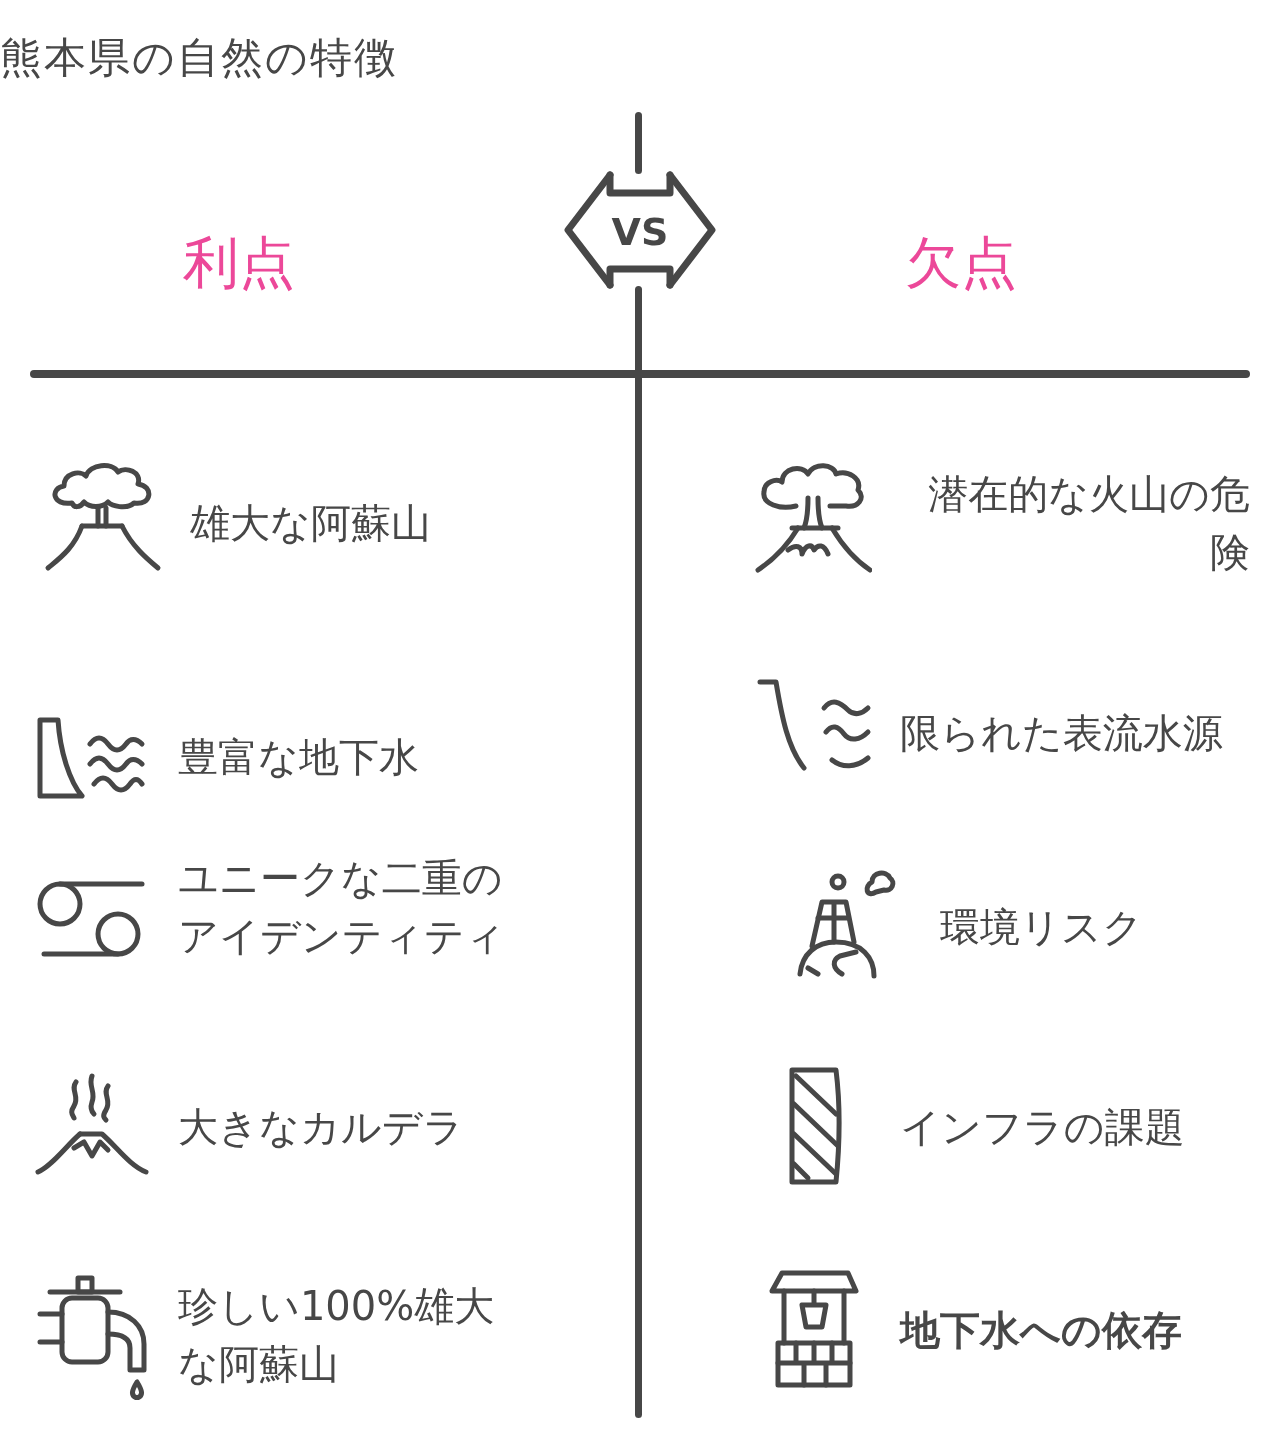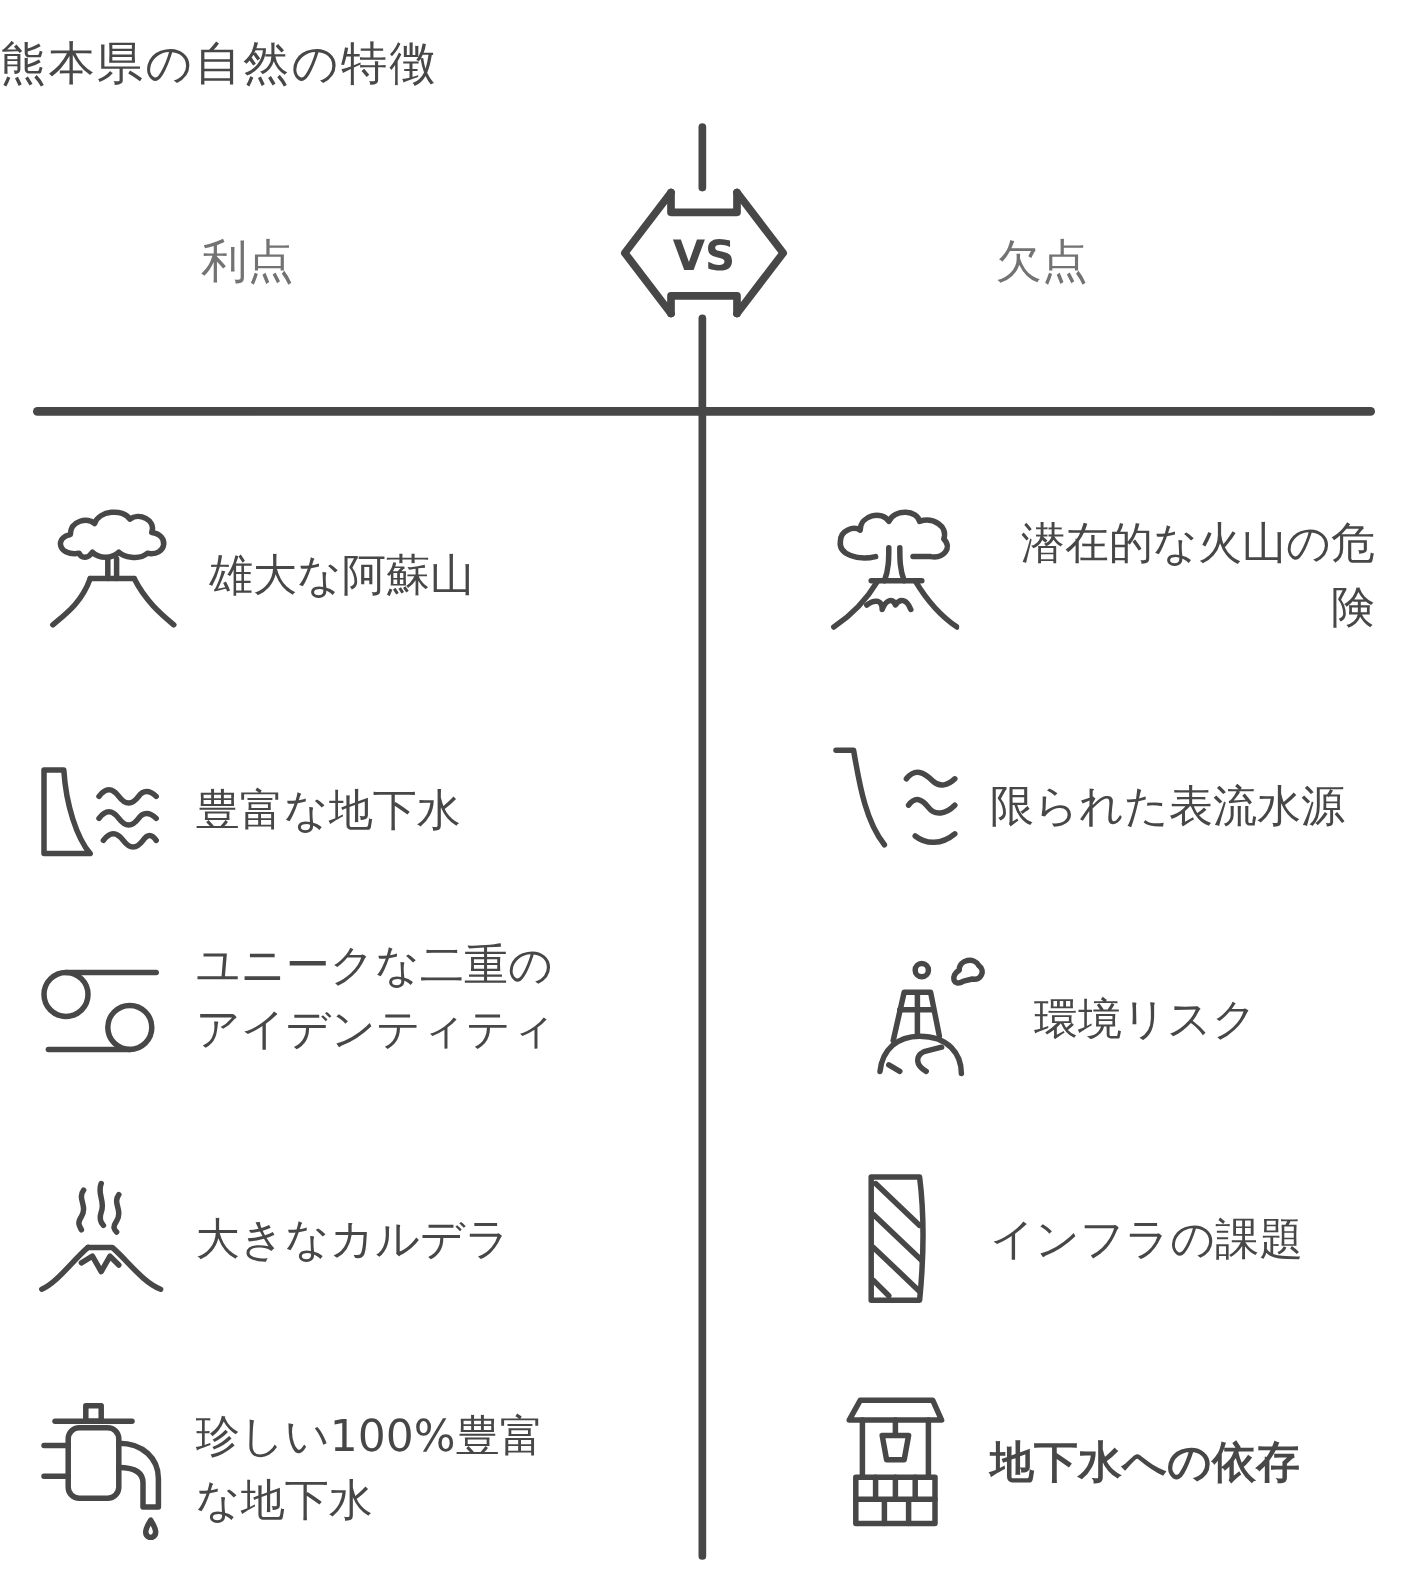--- a/index.html
+++ b/index.html
@@ -3,21 +3,21 @@
   <meta charset="utf-8">
   <style>
     html, body { margin: 0; padding: 0; background: #ffffff; }
     body { width: 1280px; height: 1447px; position: relative; overflow: hidden;
            font-family: "DejaVu Sans", "Liberation Sans", sans-serif; color: #474747; }
     .title { position: absolute; top: 30px; left: 0; width: 1280px; text-align: left;
              font-size: 42px; letter-spacing: 2px; color: #474747; }
     .vline { position: absolute; left: 635px; width: 7px; background: #474747; border-radius: 4px; }
     .hline { position: absolute; left: 30px; top: 370px; width: 1220px; height: 8px;
              background: #474747; border-radius: 4px; }
-    .col-head { position: absolute; top: 210px; font-size: 42px; color: #737373; }
+    .col-head { position: absolute; top: 226px; font-size: 56px; color: #ec4899; }
     .vs-badge { position: absolute; left: 560px; top: 165px; width: 160px; height: 130px; }
     .item { position: absolute; display: flex; align-items: center; }
     .item .icon { width: 120px; height: 130px; flex: 0 0 120px; display: flex; align-items: center; justify-content: center; }
     .item .icon svg { width: 120px; height: 130px; }
     .item .label { margin-left: 28px; font-size: 40px; line-height: 58px; color: #474747; width: 340px; }
     .right .label { width: 350px; }
     svg .s { fill: none; stroke: #474747; stroke-width: 5; stroke-linecap: round; stroke-linejoin: round; }
   </style>
 </head>
 <body>
@@ -47,21 +47,21 @@
       <path class="s" d="M30 45 C10 48 8 30 22 28 C22 15 38 12 44 18 C48 6 70 4 76 14 C84 8 100 14 96 26 C112 28 110 48 92 45 C84 52 70 48 66 44 C60 50 48 50 42 44 C38 50 32 50 30 45 Z"></path>
       <path class="s" d="M56 50 L56 68 M64 50 L64 68"></path>
       <path class="s" d="M40 68 L80 68"></path>
       <path class="s" d="M40 68 C32 90 18 100 6 110"></path>
       <path class="s" d="M80 68 C90 88 104 100 116 110"></path>
     </svg>
   </div>
   <div class="label">雄大な阿蘇山</div>
 </div>
 
-<div class="item left" style="left:30px;top:672px;align-items:center;">
+<div class="item left" style="left:30px;top:692px;align-items:center;">
   <div class="icon">
     <svg viewBox="0 0 120 130">
       <path class="s" d="M10 28 L28 28 C30 60 40 90 52 104 L10 104 Z"></path>
       <path class="s" d="M60 52 C66 44 72 44 78 52 C84 60 90 60 96 52 C100 46 106 46 112 52"></path>
       <path class="s" d="M60 72 C66 64 72 64 78 72 C84 80 90 80 96 72 C100 66 106 66 112 72"></path>
       <path class="s" d="M64 92 C70 84 76 84 82 92 C88 100 94 100 100 92 C104 86 108 86 112 92"></path>
     </svg>
   </div>
   <div class="label">豊富な地下水</div>
 </div>
@@ -96,21 +96,21 @@
   <div class="icon">
     <svg viewBox="0 0 120 130">
       <rect class="s" x="48" y="8" width="14" height="14"></rect>
       <path class="s" d="M20 22 L90 22"></path>
       <rect class="s" x="32" y="28" width="46" height="64" rx="10"></rect>
       <path class="s" d="M10 44 L32 44 M10 72 L32 72"></path>
       <path class="s" d="M78 42 C100 42 114 56 114 74 L114 100 L100 100 L100 78 C100 68 92 64 78 64"></path>
       <path class="s" d="M107 112 C102 120 100 126 107 128 C114 126 112 120 107 112 Z"></path>
     </svg>
   </div>
-  <div class="label">珍しい100%豊富な地下水</div>
+  <div class="label">珍しい100%雄大な阿蘇山</div>
 </div>
 
 <div class="item right" style="left:752px;top:458px;text-align:right;">
   <div class="icon">
     <svg viewBox="0 0 120 130">
       <path class="s" d="M44 48 C28 52 10 46 12 34 C12 24 24 20 30 24 C30 10 50 6 56 16 C62 4 82 6 84 16 C96 12 110 20 106 32 C114 40 106 50 94 48 L78 48"></path>
       <path class="s" d="M56 40 C56 50 56 60 52 70 M66 40 C66 50 66 60 70 70"></path>
       <path class="s" d="M40 70 L86 70"></path>
       <path class="s" d="M46 70 C34 90 18 104 6 112"></path>
       <path class="s" d="M80 70 C92 90 106 104 118 112"></path>

